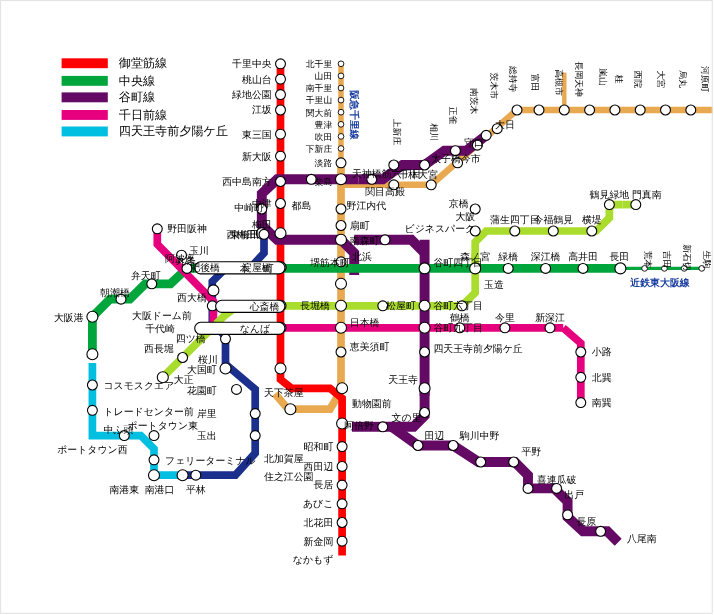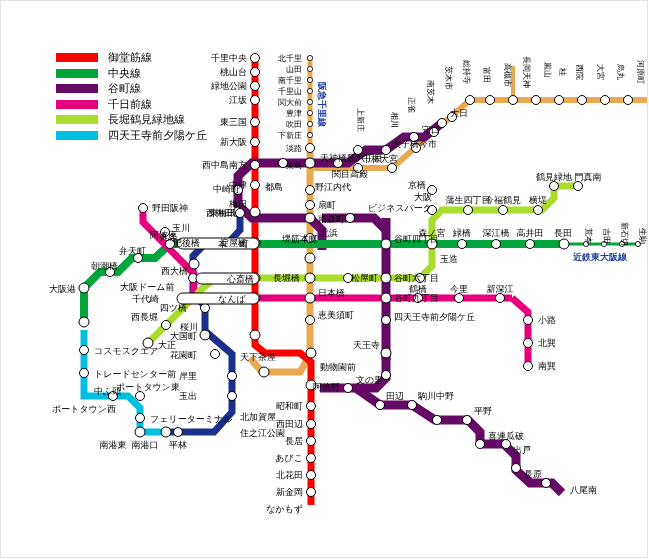--- a/index.html
+++ b/index.html
@@ -33,24 +33,20 @@
     </div>
     <div class="legend-row">
       <span class="legend-swatch" style="background:#640a64"></span>
       <span class="legend-label">谷町線</span>
     </div>
     <div class="legend-row">
       <span class="legend-swatch" style="background:#e6007e"></span>
       <span class="legend-label">千日前線</span>
     </div>
     <div class="legend-row">
-      <span class="legend-swatch" style="background:#aadc2d"></span>
-      <span class="legend-label">長堀鶴見緑地線</span>
-    </div>
-    <div class="legend-row">
       <span class="legend-swatch" style="background:#00bfe0"></span>
       <span class="legend-label">四天王寺前夕陽ケ丘</span>
     </div>
   </div>
 
   <svg width="649" height="559">
 
     <g>
 
       <path d="M310,56 L310,148" stroke="#e8a951" stroke-width="5" fill="none"></path>

